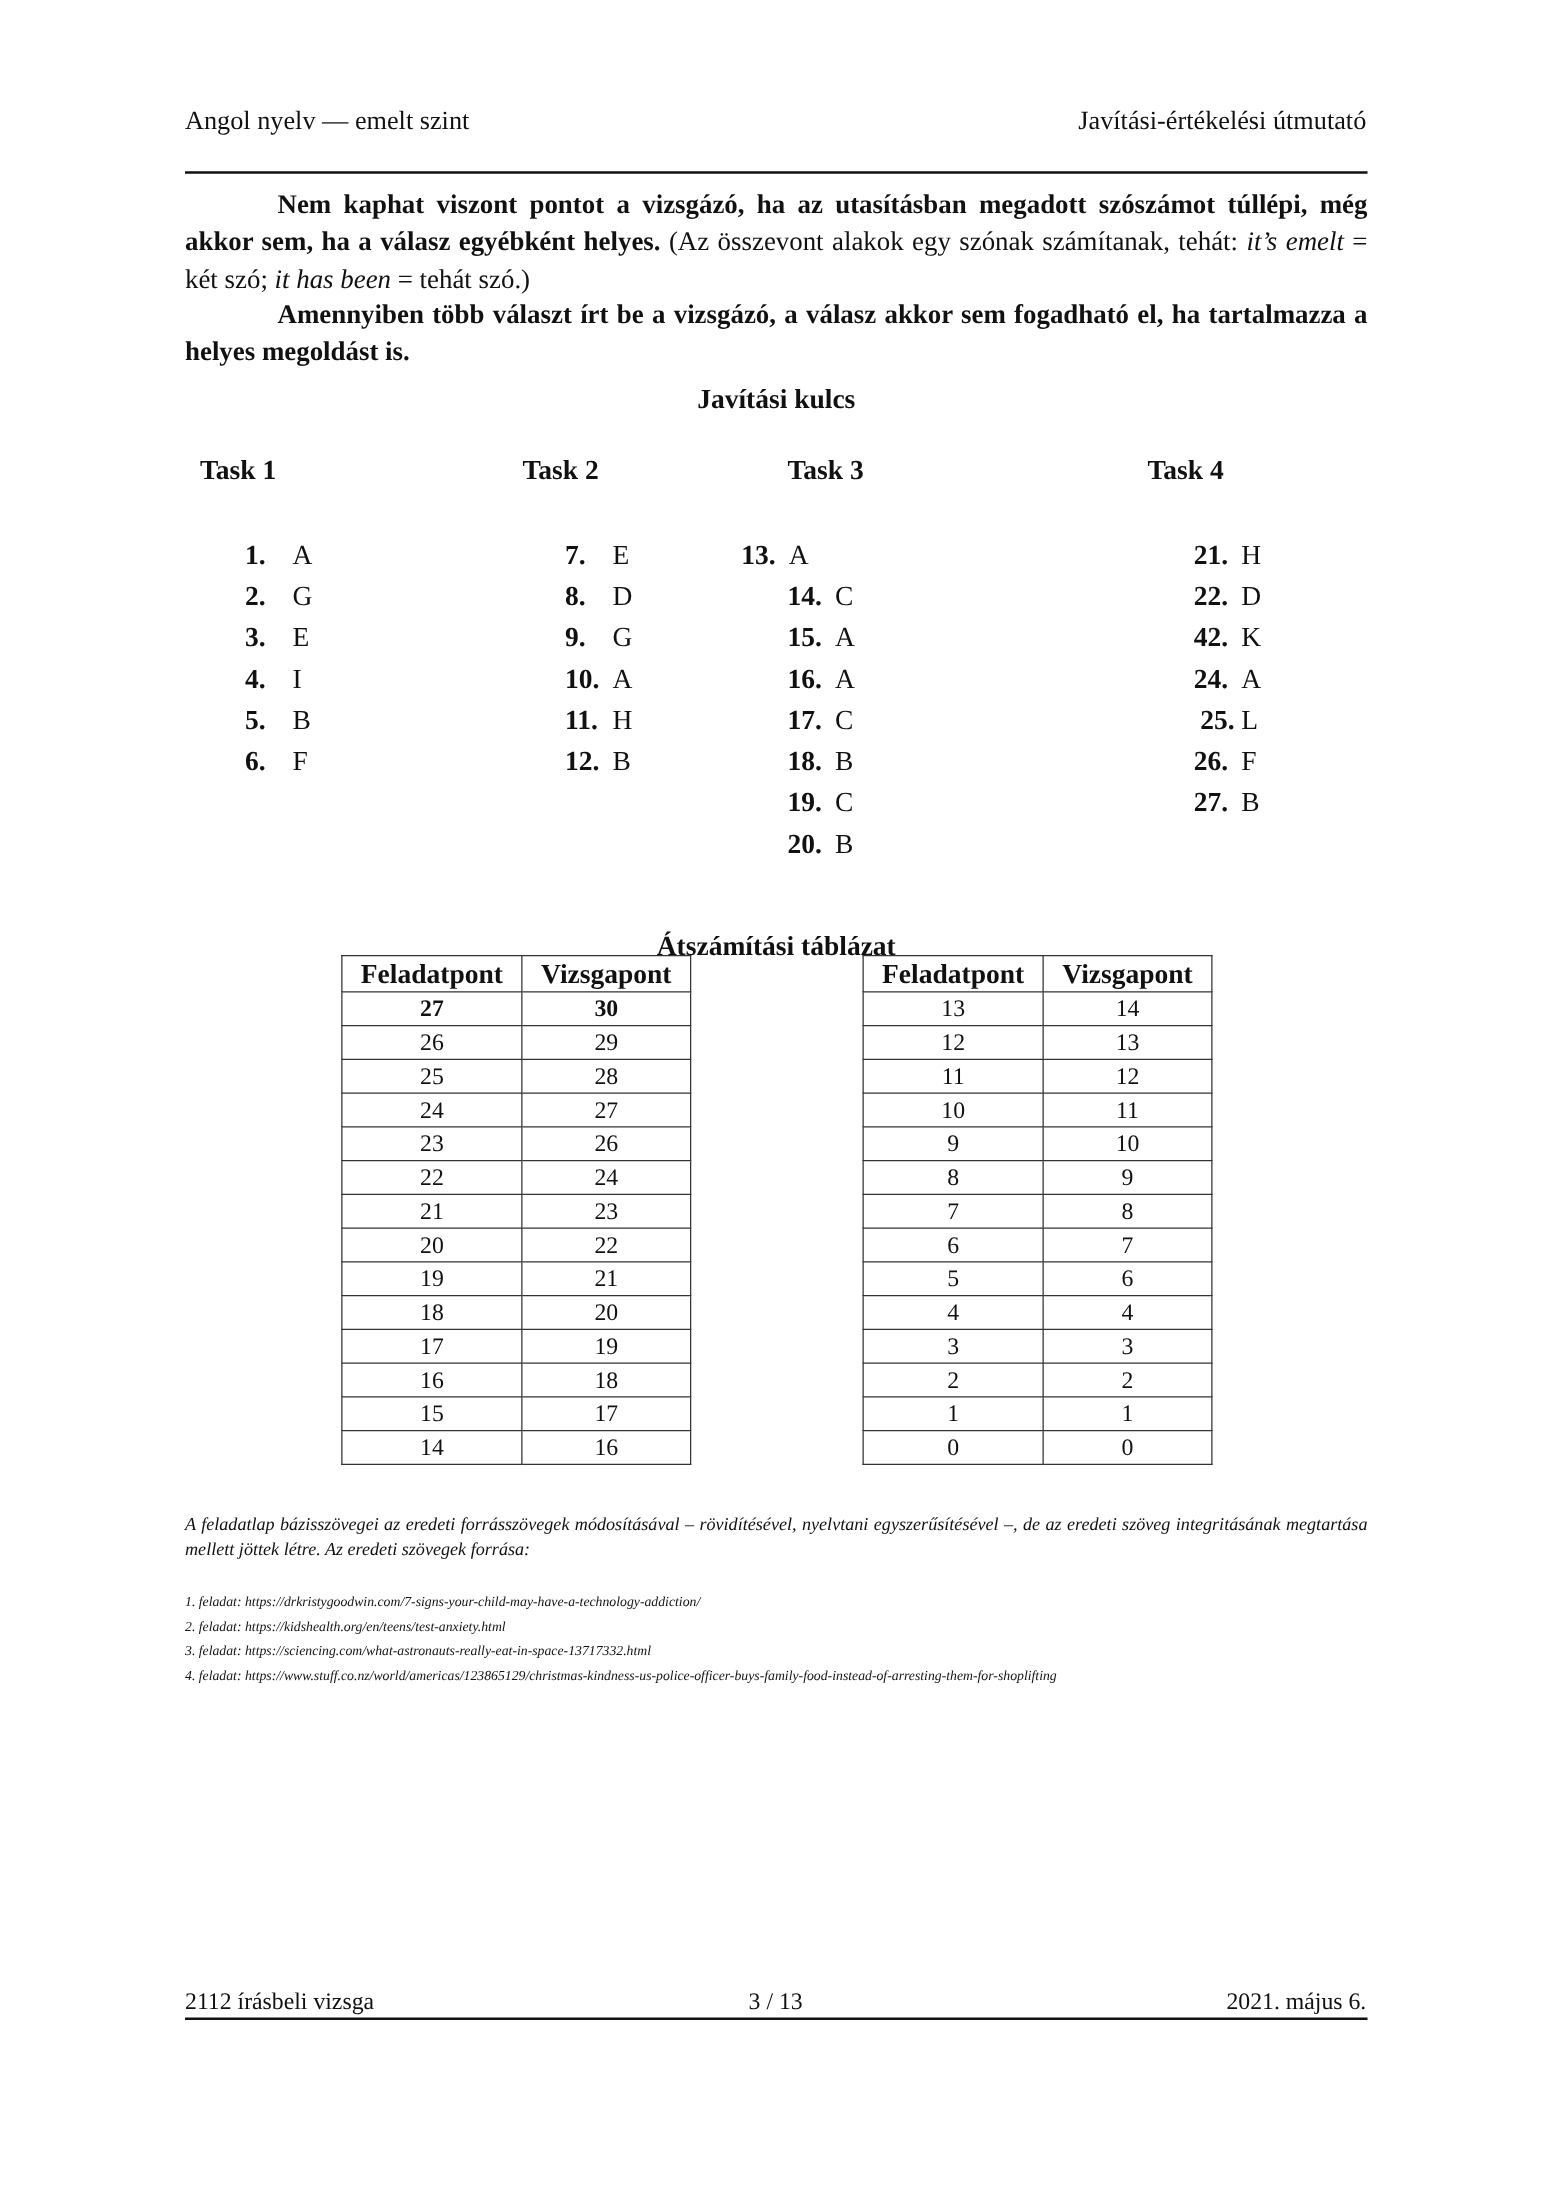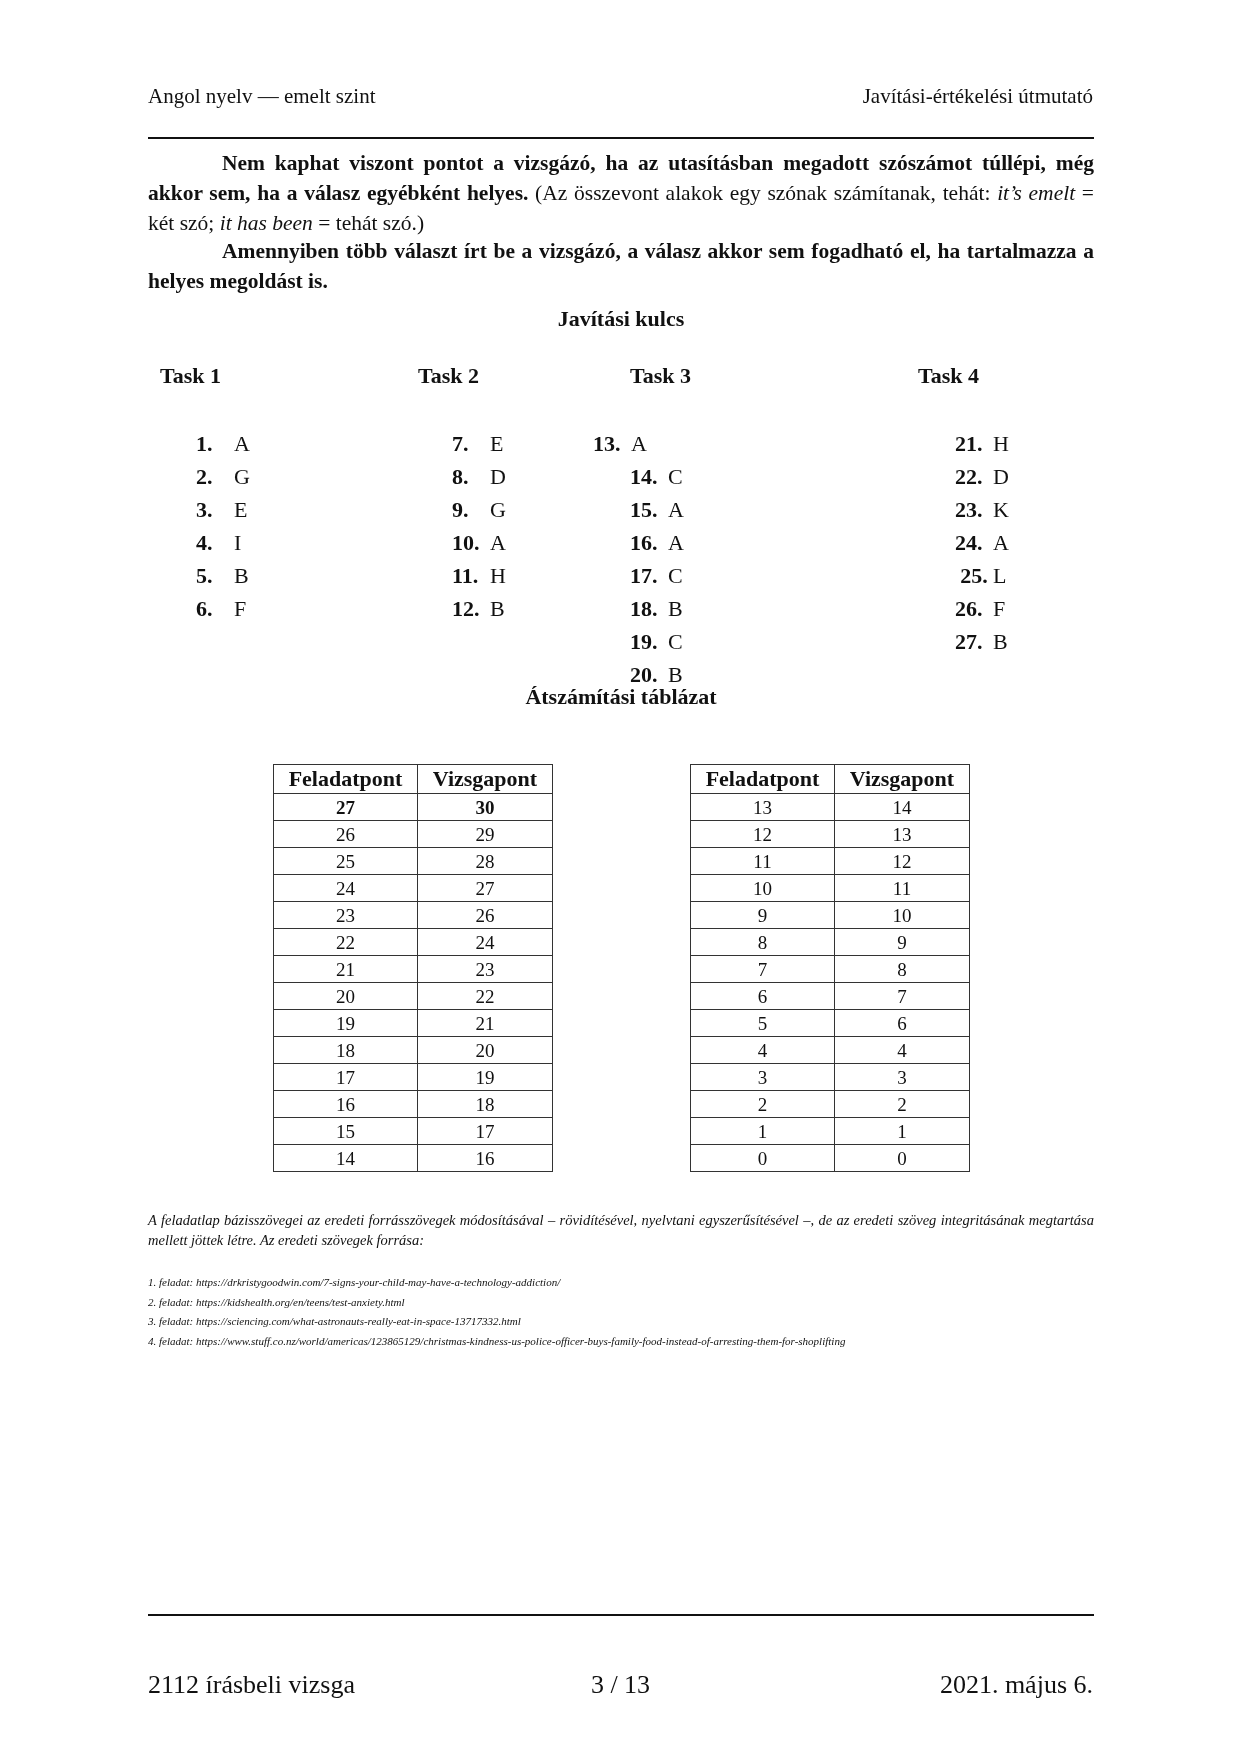--- a/index.html
+++ b/index.html
@@ -20,21 +20,21 @@
   .ans .let { display:inline-block; }
   table.conv { position:absolute; border-collapse:collapse; font-size:19px; }
   table.conv th, table.conv td { border:1.5px solid #333; text-align:center; padding:0; }
   table.conv th { font-size:22px; font-weight:bold; height:28px; line-height:26px; }
   table.conv td { height:26px; line-height:25px; }
   table.conv td.c1 { width:143px; }
   table.conv td.c2 { width:134px; }
   table.conv tr.bold td { font-weight:bold; }
   .note { position:absolute; left:148px; width:946px; font-style:italic; font-size:14.5px; line-height:20px; text-align:justify; }
   .src { position:absolute; left:148px; width:946px; font-style:italic; font-size:11px; line-height:19.5px; }
-  .foot { position:absolute; top:1670px; font-size:26px; }
+  .foot { position:absolute; top:1591px; font-size:19px; }
 </style>
 </head>
 <body>
 
 <div class="abs hdr hdr-left">Angol nyelv — emelt szint</div>
 <div class="abs hdr hdr-right">Javítási-értékelési útmutató</div>
 <div class="rule" style="top:137px;"></div>
 
 <div class="para" style="top:148px;">
   <span class="indent"></span><b>Nem kaphat viszont pontot a vizsgázó, ha az utasításban megadott szószámot túllépi, még akkor sem, ha a válasz egyébként helyes.</b><span> (Az összevont alakok egy szónak számítanak, tehát: </span><i>it’s emelt</i><span> = két szó; </span><i>it has been</i><span> = tehát szó.)</span>
@@ -66,28 +66,28 @@
     <div class="ans" style="left: 593px; top: 427px;"><span class="num" style="width: 38px;">13.</span><span class="let">A</span></div>
     <div class="ans" style="left: 630px; top: 460px;"><span class="num" style="width: 38px;">14.</span><span class="let">C</span></div>
     <div class="ans" style="left: 630px; top: 493px;"><span class="num" style="width: 38px;">15.</span><span class="let">A</span></div>
     <div class="ans" style="left: 630px; top: 526px;"><span class="num" style="width: 38px;">16.</span><span class="let">A</span></div>
     <div class="ans" style="left: 630px; top: 559px;"><span class="num" style="width: 38px;">17.</span><span class="let">C</span></div>
     <div class="ans" style="left: 630px; top: 592px;"><span class="num" style="width: 38px;">18.</span><span class="let">B</span></div>
     <div class="ans" style="left: 630px; top: 625px;"><span class="num" style="width: 38px;">19.</span><span class="let">C</span></div>
     <div class="ans" style="left: 630px; top: 658px;"><span class="num" style="width: 38px;">20.</span><span class="let">B</span></div>
     <div class="ans" style="left: 955px; top: 427px;"><span class="num" style="width: 38px;">21.</span><span class="let">H</span></div>
     <div class="ans" style="left: 955px; top: 460px;"><span class="num" style="width: 38px;">22.</span><span class="let">D</span></div>
-    <div class="ans" style="left: 955px; top: 493px;"><span class="num" style="width: 38px;">23.</span><span class="let">K</span></div>
+    <div class="ans" style="left: 955px; top: 493px;"><span class="num" style="width: 38px;">42.</span><span class="let">K</span></div>
     <div class="ans" style="left: 955px; top: 526px;"><span class="num" style="width: 38px;">24.</span><span class="let">A</span></div>
     <div class="ans" style="left: 955px; top: 559px;"><span class="num" style="width: 38px; text-align: center;">25.</span><span class="let">L</span></div>
     <div class="ans" style="left: 955px; top: 592px;"><span class="num" style="width: 38px;">26.</span><span class="let">F</span></div>
     <div class="ans" style="left: 955px; top: 625px;"><span class="num" style="width: 38px;">27.</span><span class="let">B</span></div>
   </div>
 
-<div class="h-center" style="top:684px;">Átszámítási táblázat</div>
+<div class="h-center" style="top:744px;">Átszámítási táblázat</div>
 
 <table class="conv" style="left:273px; top:764px;">
   <thead>
     <tr>
       <th>Feladatpont</th>
       <th>Vizsgapont</th>
     </tr>
   </thead>
   <tbody id="tbody-left">
       <tr class="bold">

